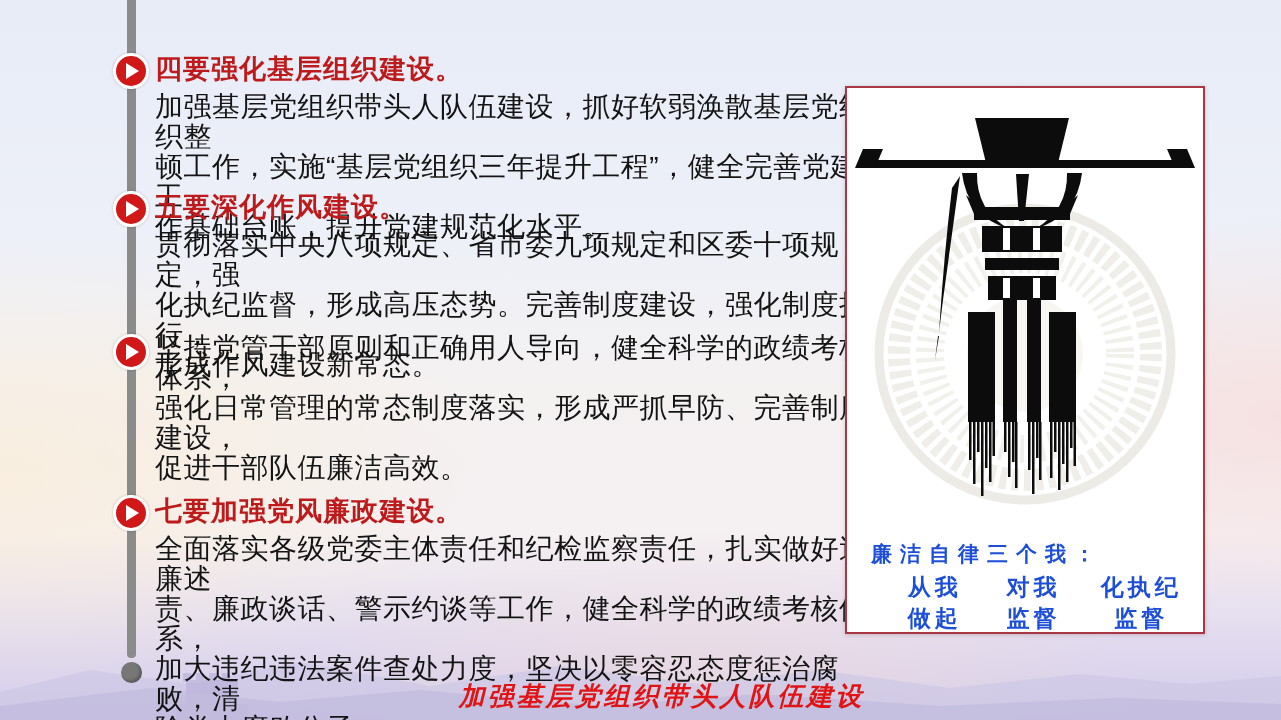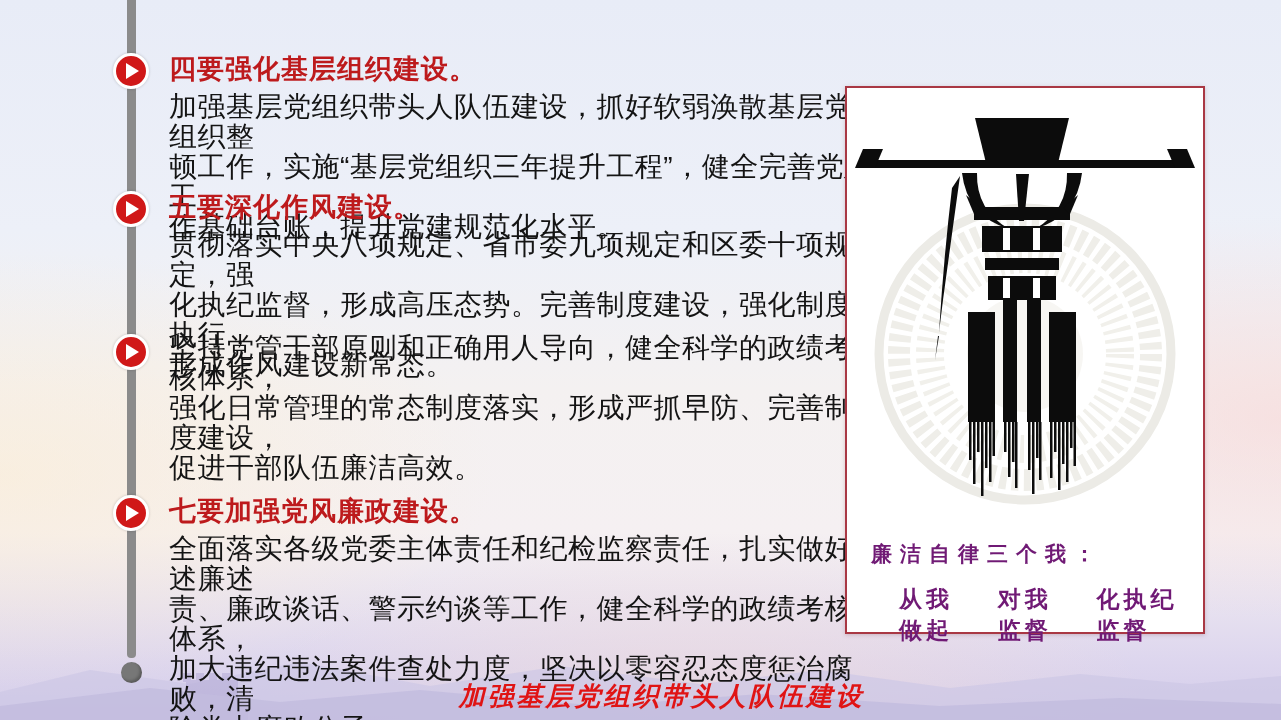--- a/index.html
+++ b/index.html
@@ -31,45 +31,45 @@
     flex:0 0 auto; width:30px; height:30px; margin-top:1px;
     background:#d01818; border:3px solid #fff; border-radius:50%;
     box-shadow:0 0 3px rgba(0,0,0,.2);
     display:flex; align-items:center; justify-content:center;
   }
   .play-tri {
     width:0; height:0; margin-left:3px;
     border-top:8px solid transparent; border-bottom:8px solid transparent;
     border-left:13px solid #fff;
   }
-  .sec-text { margin-left:20px; }
+  .sec-text { margin-left:6px; }
   .sec-heading {
     margin:0 0 6px 0; font-size:27px; line-height:34px; font-weight:bold;
     color:#bd1a1c; letter-spacing:1px;
   }
   .sec-body {
     margin:0; font-size:28px; line-height:30px; color:#141414;
     white-space:pre-line; letter-spacing:0.5px; font-weight:500;
   }
   .s1 { top:52px; }
   .s2 { top:190px; }
   .s3 { top:333px; }
   .s4 { top:494px; }
 
   
   .card {
     position:absolute; left:845px; top:86px; width:360px; height:548px;
     background:#fff; border:2px solid #a93844; box-sizing:border-box;
     box-shadow:0 1px 4px rgba(120,60,70,.25);
   }
   .card svg.art { position:absolute; left:0; top:0; }
-  .caption { position:absolute; left:24px; top:452px; width:315px; color:#701a75;
+  .caption { position:absolute; left:24px; top:452px; width:315px; color:#1d4ed8;
     font-family:"Liberation Serif","DejaVu Serif",serif; }
   .cap-title { font-size:21px; font-weight:bold; letter-spacing:8px; }
-  .cap-items { display:flex; gap:27px; margin-top:16px; margin-left:28px; }
+  .cap-items { display:flex; gap:27px; margin-top:4px; margin-left:28px;text-align:center; }
   .cap-items span { font-size:23px; font-weight:bold; letter-spacing:4px; }
 
   
   .footer-credit {
     position:absolute; left:0; right:0; top:679px; text-align:center;
     padding-left:42px;
     font-family:"DejaVu Serif","Liberation Serif",serif;
     font-style:italic; font-weight:bold;
     font-size:26px; letter-spacing:3px; color:#e01414;
   }

